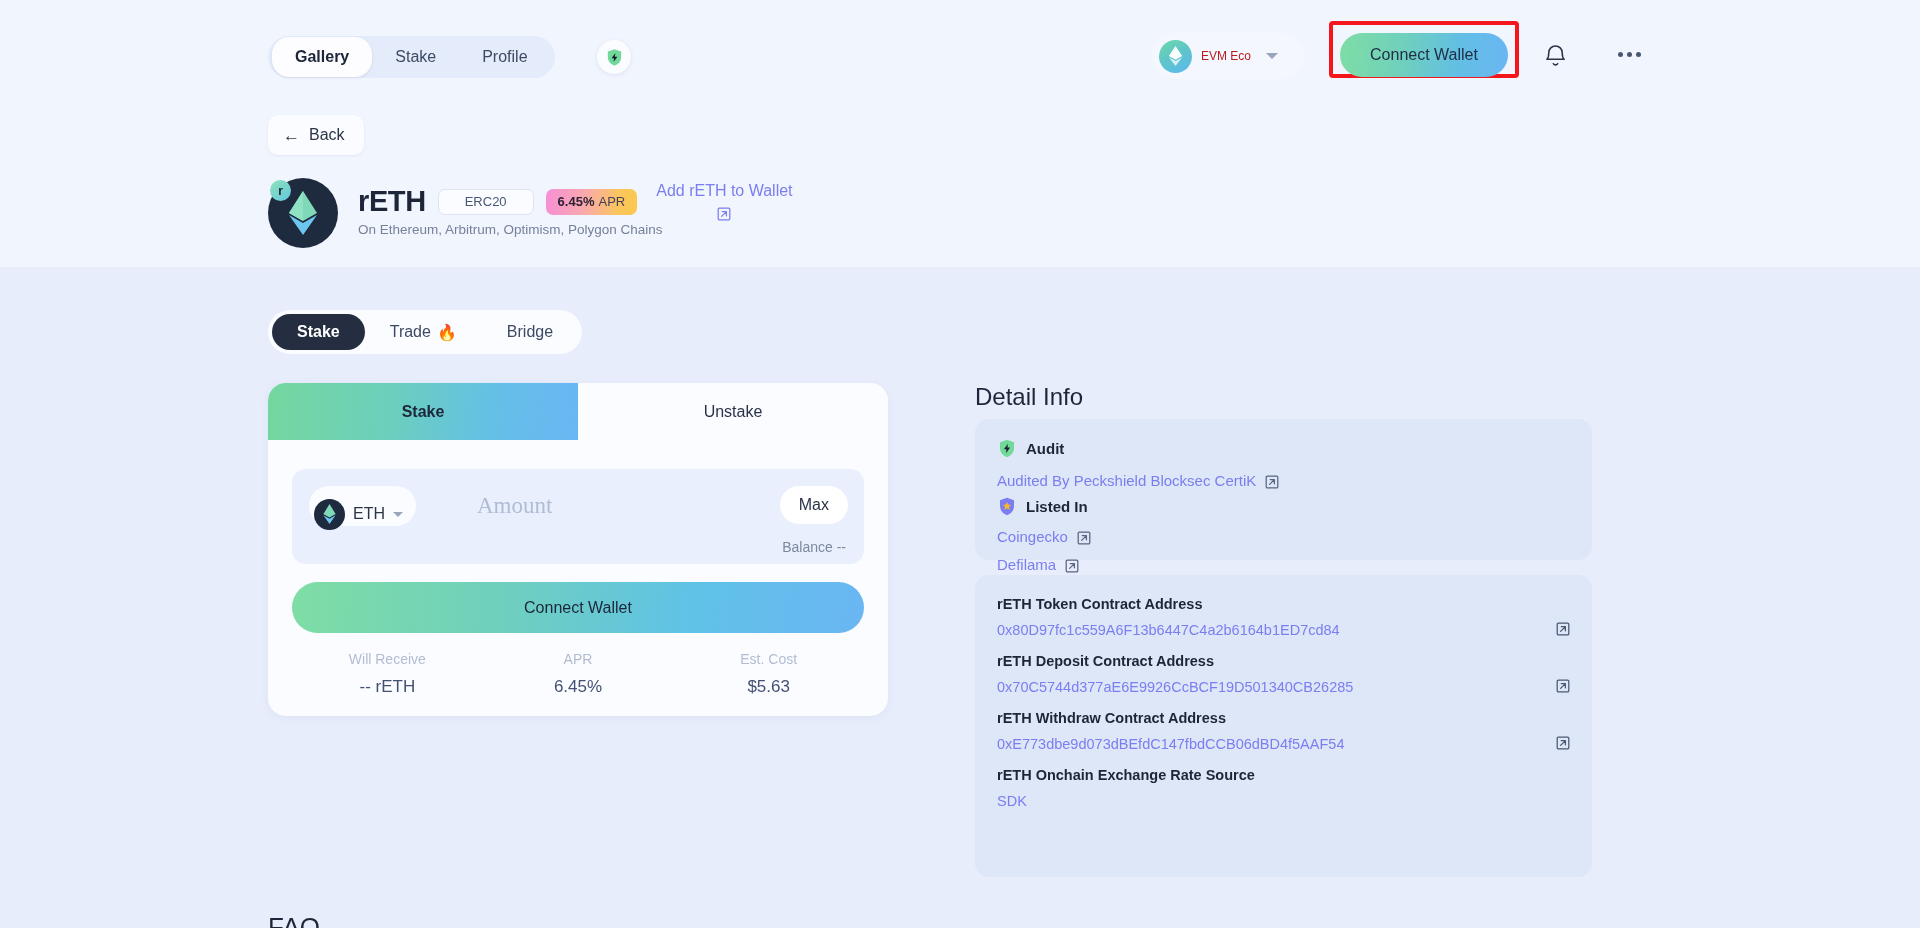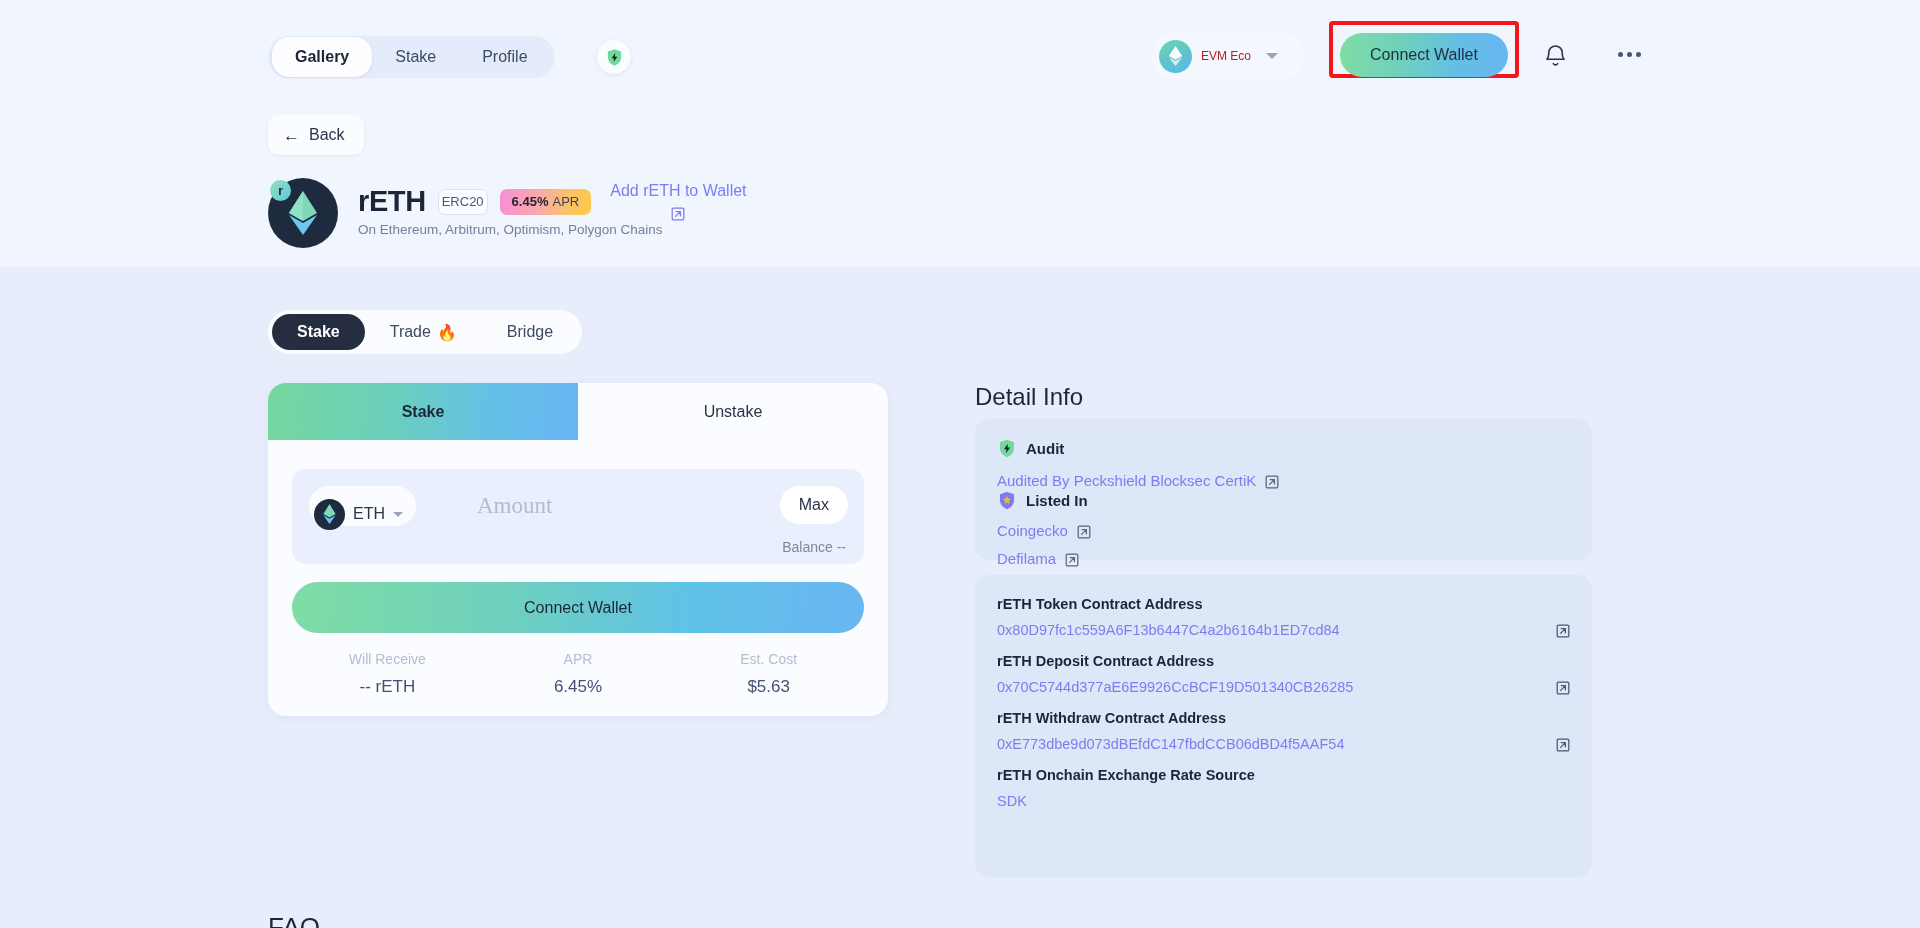--- a/index.html
+++ b/index.html
@@ -117,21 +117,21 @@
     position: absolute; left: 2px; top: 2px;
     width: 21px; height: 21px; border-radius: 50%;
     background: linear-gradient(140deg,#8fe2b7,#62c7e0);
     display: flex; align-items: center; justify-content: center;
     font-size: 12px; color: #16202f; font-weight: bold;
   }
   .token-meta { margin-left: 20px; padding-top: 4px; }
   .token-line1 { display: flex; align-items: center; gap: 12px; }
   .token-symbol { font-size: 29px; font-weight: bold; color: #1d2639; letter-spacing: -.4px; }
   .tag-erc {
-    height: 26px; padding: 0 3px; border-radius: 7px;
+    height: 26px; padding: 0 26px; border-radius: 7px;
     border: 1px solid #dde3f0; background: #fafcff;
     display: flex; align-items: center; font-size: 13px; color: #4a5874;
   }
   .tag-apr {
     height: 26px; padding: 0 12px; border-radius: 7px;
     background: linear-gradient(95deg,#f78fd6 0%,#f9a9ad 42%,#fbc55f 78%,#fcc94e 100%);
     display: flex; align-items: center; gap: 4px;
     font-size: 13px; color: #2b2233;
   }
   .tag-apr b { font-weight: bold; }
@@ -245,21 +245,21 @@
   .d-head-txt { font-size: 15px; font-weight: bold; color: #1d2639; }
   .d-link {
     display: flex; align-items: flex-end; gap: 9px; margin-top: 13px;
     font-size: 15px; color: #7b7ef0; cursor: pointer;
   }
   .d-link.tight { margin-top: 11px; }
   .shield-ico { width: 20px; height: 21px; display: block; }
 
   .addr-label { font-size: 14.5px; font-weight: bold; color: #1d2639; }
   .addr-row {
-    display: flex; align-items: flex-end; justify-content: space-between;
+    display: flex; align-items: flex-start; justify-content: space-between;
     margin-top: 10px;
   }
   .addr-val { font-size: 14.5px; color: #7b7ef0; cursor: pointer; }
   .addr-ico { cursor: pointer; }
   .addr-block { margin-bottom: 15px; }
   .addr-block:last-child { margin-bottom: 0; }
 
   
   .faq-title {
     position: absolute; left: 268px; top: 912px;
@@ -430,21 +430,21 @@
     </svg>
     <span class="d-head-txt">Audit</span>
   </div>
   <div class="d-link">
     <span>Audited By Peckshield Blocksec CertiK</span>
     <svg class="ext-ico" viewBox="0 0 14 14" fill="none" stroke="#5b6480" stroke-width="1.25" stroke-linecap="round" stroke-linejoin="round">
       <path d="M11.6 1.2H2.4a1.2 1.2 0 0 0-1.2 1.2v9.2a1.2 1.2 0 0 0 1.2 1.2h9.2a1.2 1.2 0 0 0 1.2-1.2V2.4a1.2 1.2 0 0 0-1.2-1.2z"></path>
       <path d="M9.4 4.6H5.2M9.4 4.6v4.2M9.4 4.6 4.6 9.4"></path>
     </svg>
   </div>
-  <div class="d-head" style="margin-top:1px">
+  <div class="d-head" style="margin-top:7px">
     <svg class="shield-ico" viewBox="0 0 24 24">
       <path d="M12 1.6 3.6 4.4v7.1c0 5.3 3.5 9.3 8.4 11 4.9-1.7 8.4-5.7 8.4-11V4.4z" fill="#7b7ef0"></path>
       <path d="m12 6.6 1.5 3.1 3.4.5-2.5 2.4.6 3.4-3-1.6-3 1.6.6-3.4-2.5-2.4 3.4-.5z" fill="#f5b731"></path>
     </svg>
     <span class="d-head-txt">Listed In</span>
   </div>
   <div class="d-link tight">
     <span>Coingecko</span>
     <svg class="ext-ico" viewBox="0 0 14 14" fill="none" stroke="#5b6480" stroke-width="1.25" stroke-linecap="round" stroke-linejoin="round">
       <path d="M11.6 1.2H2.4a1.2 1.2 0 0 0-1.2 1.2v9.2a1.2 1.2 0 0 0 1.2 1.2h9.2a1.2 1.2 0 0 0 1.2-1.2V2.4a1.2 1.2 0 0 0-1.2-1.2z"></path>

